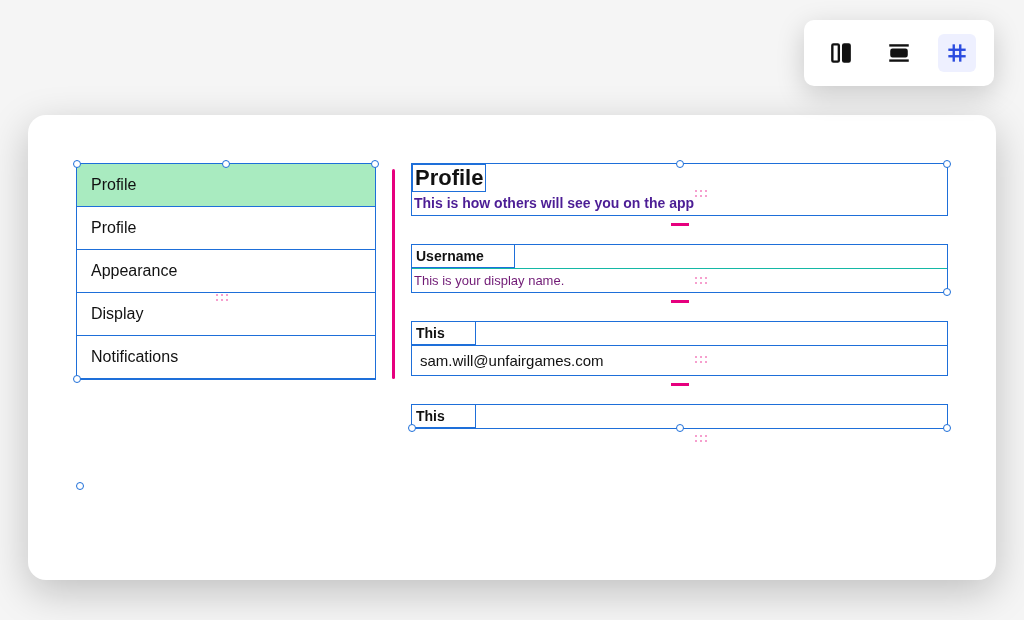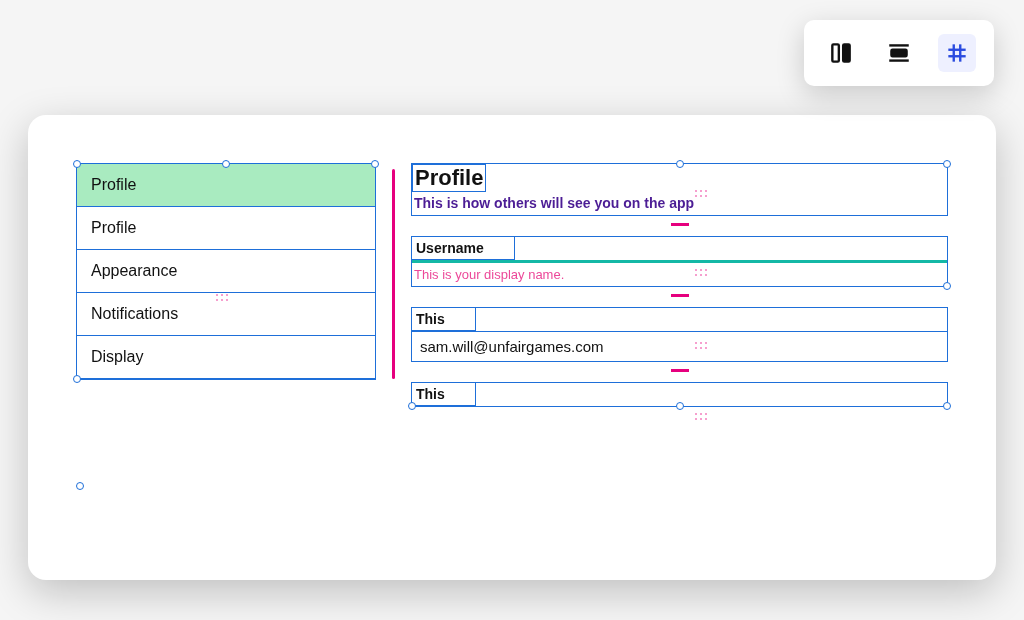--- a/index.html
+++ b/index.html
@@ -111,44 +111,44 @@
       padding: 0 2px;
     }
     .section-subtitle {
       font-size: 14px;
       color: #4c1d95;
       padding: 3px 2px 4px 2px;
       font-weight: bold;
     }
 
     .field {
-      margin-top: 4px;
+      margin-top: 12px;
       border: 1px solid #1e6fd9;
     }
     .field-label {
       font-size: 14px;
       font-weight: 700;
       color: #111;
       display: inline-block;
       border: 1px solid #1e6fd9;
       border-top: none;
       border-left: none;
       padding: 3px 30px 3px 4px;
     }
     .field-value {
       font-size: 15px;
       color: #111;
       padding: 6px 6px 6px 8px;
       border-top: 1px solid #1e6fd9;
     }
     .field-helper {
       font-size: 13px;
-      color: #ec4899;
+      color: #701a75;
       padding: 4px 2px 4px 2px;
-      border-top: 3px solid #14b8a6;
+      border-top: 1px solid #14b8a6;
     }
 
     
     .gap {
       height: 16px;
       display: flex;
       align-items: center;
       justify-content: center;
       position: relative;
     }
@@ -241,22 +241,22 @@
 
     <div class="sidebar">
       <div class="nav-list" style="position:relative;">
         <div class="handle tl"></div>
         <div class="handle tc"></div>
         <div class="handle tr"></div>
         <div class="handle bl"></div>
         <div class="nav-item selected">Profile</div>
         <div class="nav-item">Profile</div>
         <div class="nav-item">Appearance</div>
+        <div class="nav-item">Display</div>
         <div class="nav-item">Notifications</div>
-        <div class="nav-item">Display</div>
         <div class="drag-dots in-nav">
             <span></span>
             <span></span>
             <span></span>
             <span></span>
             <span></span>
             <span></span>
           </div>
       </div>
       <div class="loose-handle-1"></div>

